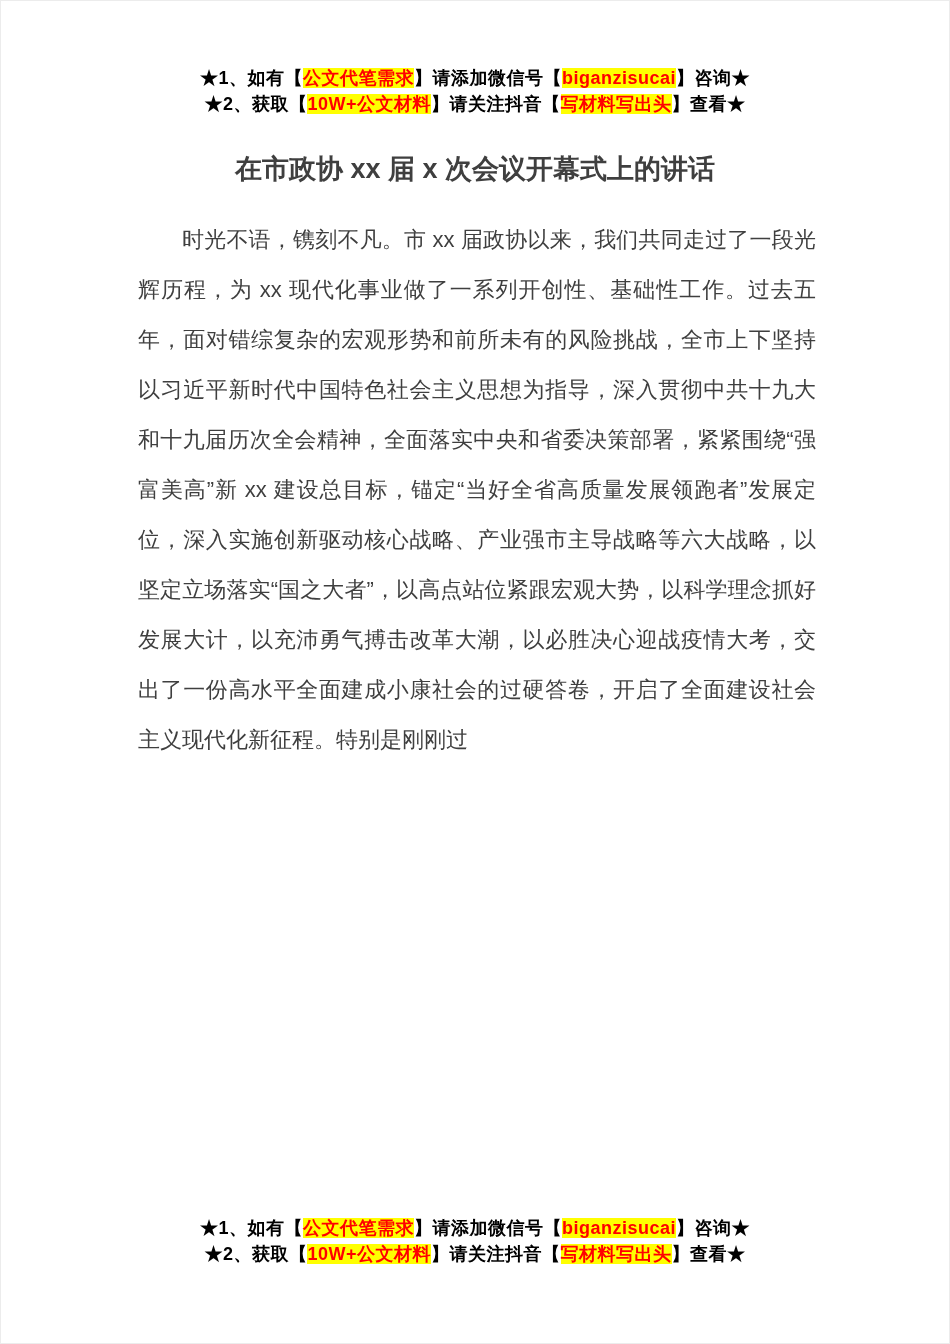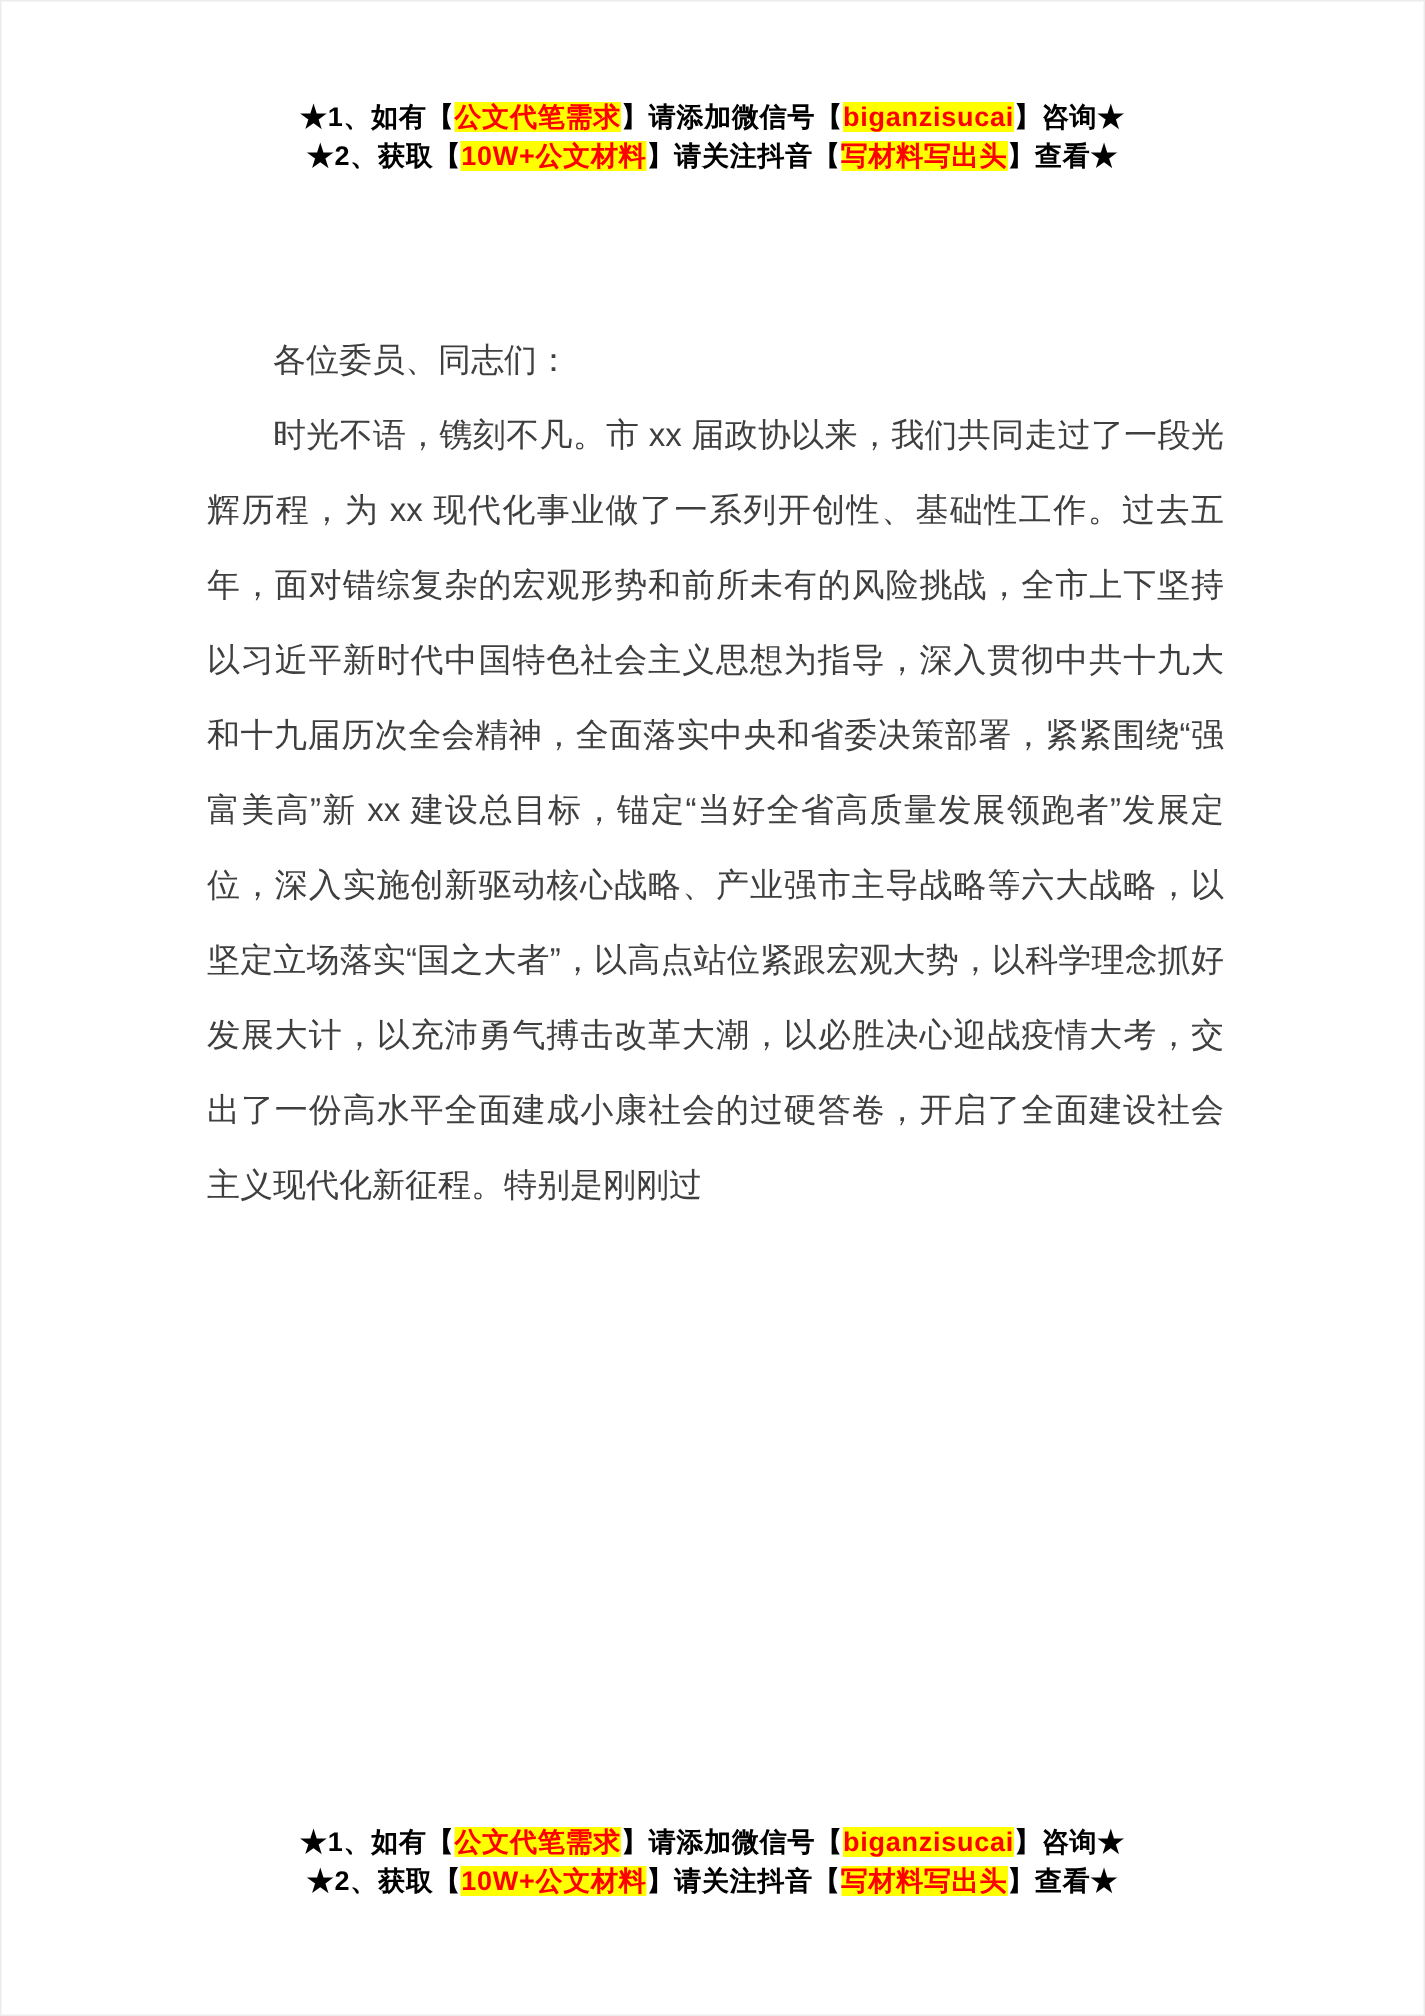--- a/index.html
+++ b/index.html
@@ -59,23 +59,23 @@
 </head>
 <body>
 
 <div class="page">
 
   <div class="promo promo-header">
     <div class="promo-line"><span class="seg">★1、如有【</span><span class="seg hl">公文代笔需求</span><span class="seg">】请</span><span class="seg ul">添加</span><span class="seg">微信号【</span><span class="seg hl ul">biganzisucai</span><span class="seg">】咨询★</span></div>
     <div class="promo-line"><span class="seg">★2、获取【</span><span class="seg hl">10W+公文材料</span><span class="seg">】请</span><span class="seg ul">关注</span><span class="seg">抖音【</span><span class="seg hl ul">写材料写出头</span><span class="seg">】查看★</span></div>
   </div>
 
+  <h1 class="doc-title">在市政协 xx 届 x 次会议开幕式上的讲话</h1>
 
   <div class="doc-body">
-      <p>各位委员、同志们：</p>
       <p>时光不语，镌刻不凡。市 xx 届政协以来，我们共同走过了一段光辉历程，为 xx 现代化事业做了一系列开创性、基础性工作。过去五年，面对错综复杂的宏观形势和前所未有的风险挑战，全市上下坚持以习近平新时代中国特色社会主义思想为指导，深入贯彻中共十九大和十九届历次全会精神，全面落实中央和省委决策部署，紧紧围绕“强富美高”新 xx 建设总目标，锚定“当好全省高质量发展领跑者”发展定位，深入实施创新驱动核心战略、产业强市主导战略等六大战略，以坚定立场落实“国之大者”，以高点站位紧跟宏观大势，以科学理念抓好发展大计，以充沛勇气搏击改革大潮，以必胜决心迎战疫情大考，交出了一份高水平全面建成小康社会的过硬答卷，开启了全面建设社会主义现代化新征程。特别是刚刚过</p>
     </div>
 
   <div class="promo promo-footer">
     <div class="promo-line"><span class="seg">★1、如有【</span><span class="seg hl">公文代笔需求</span><span class="seg">】请</span><span class="seg ul">添加</span><span class="seg">微信号【</span><span class="seg hl ul">biganzisucai</span><span class="seg">】咨询★</span></div>
     <div class="promo-line"><span class="seg">★2、获取【</span><span class="seg hl">10W+公文材料</span><span class="seg">】请</span><span class="seg ul">关注</span><span class="seg">抖音【</span><span class="seg hl ul">写材料写出头</span><span class="seg">】查看★</span></div>
   </div>
 
 </div>
 

